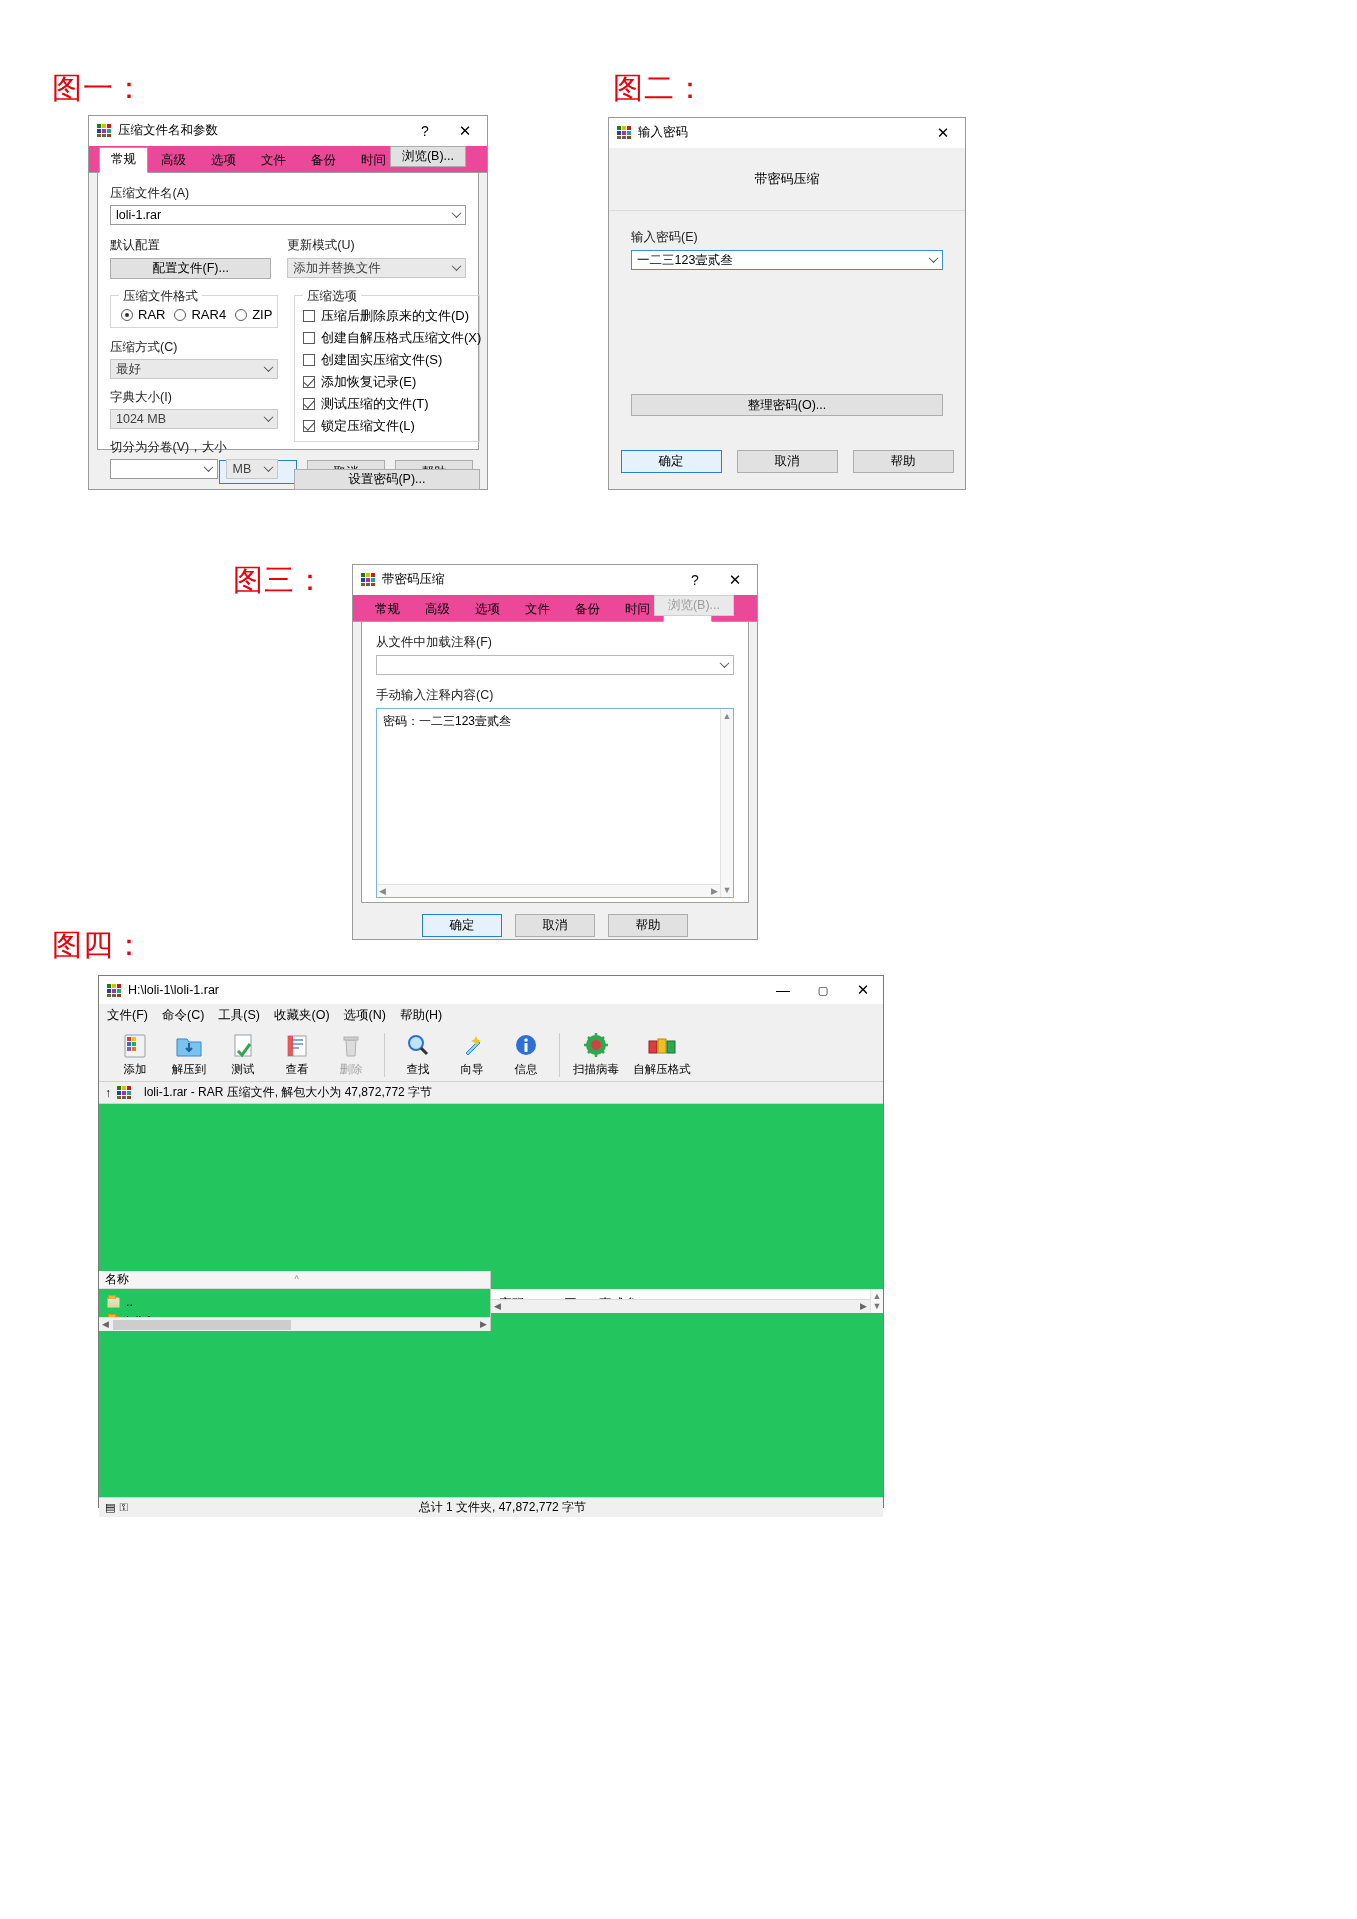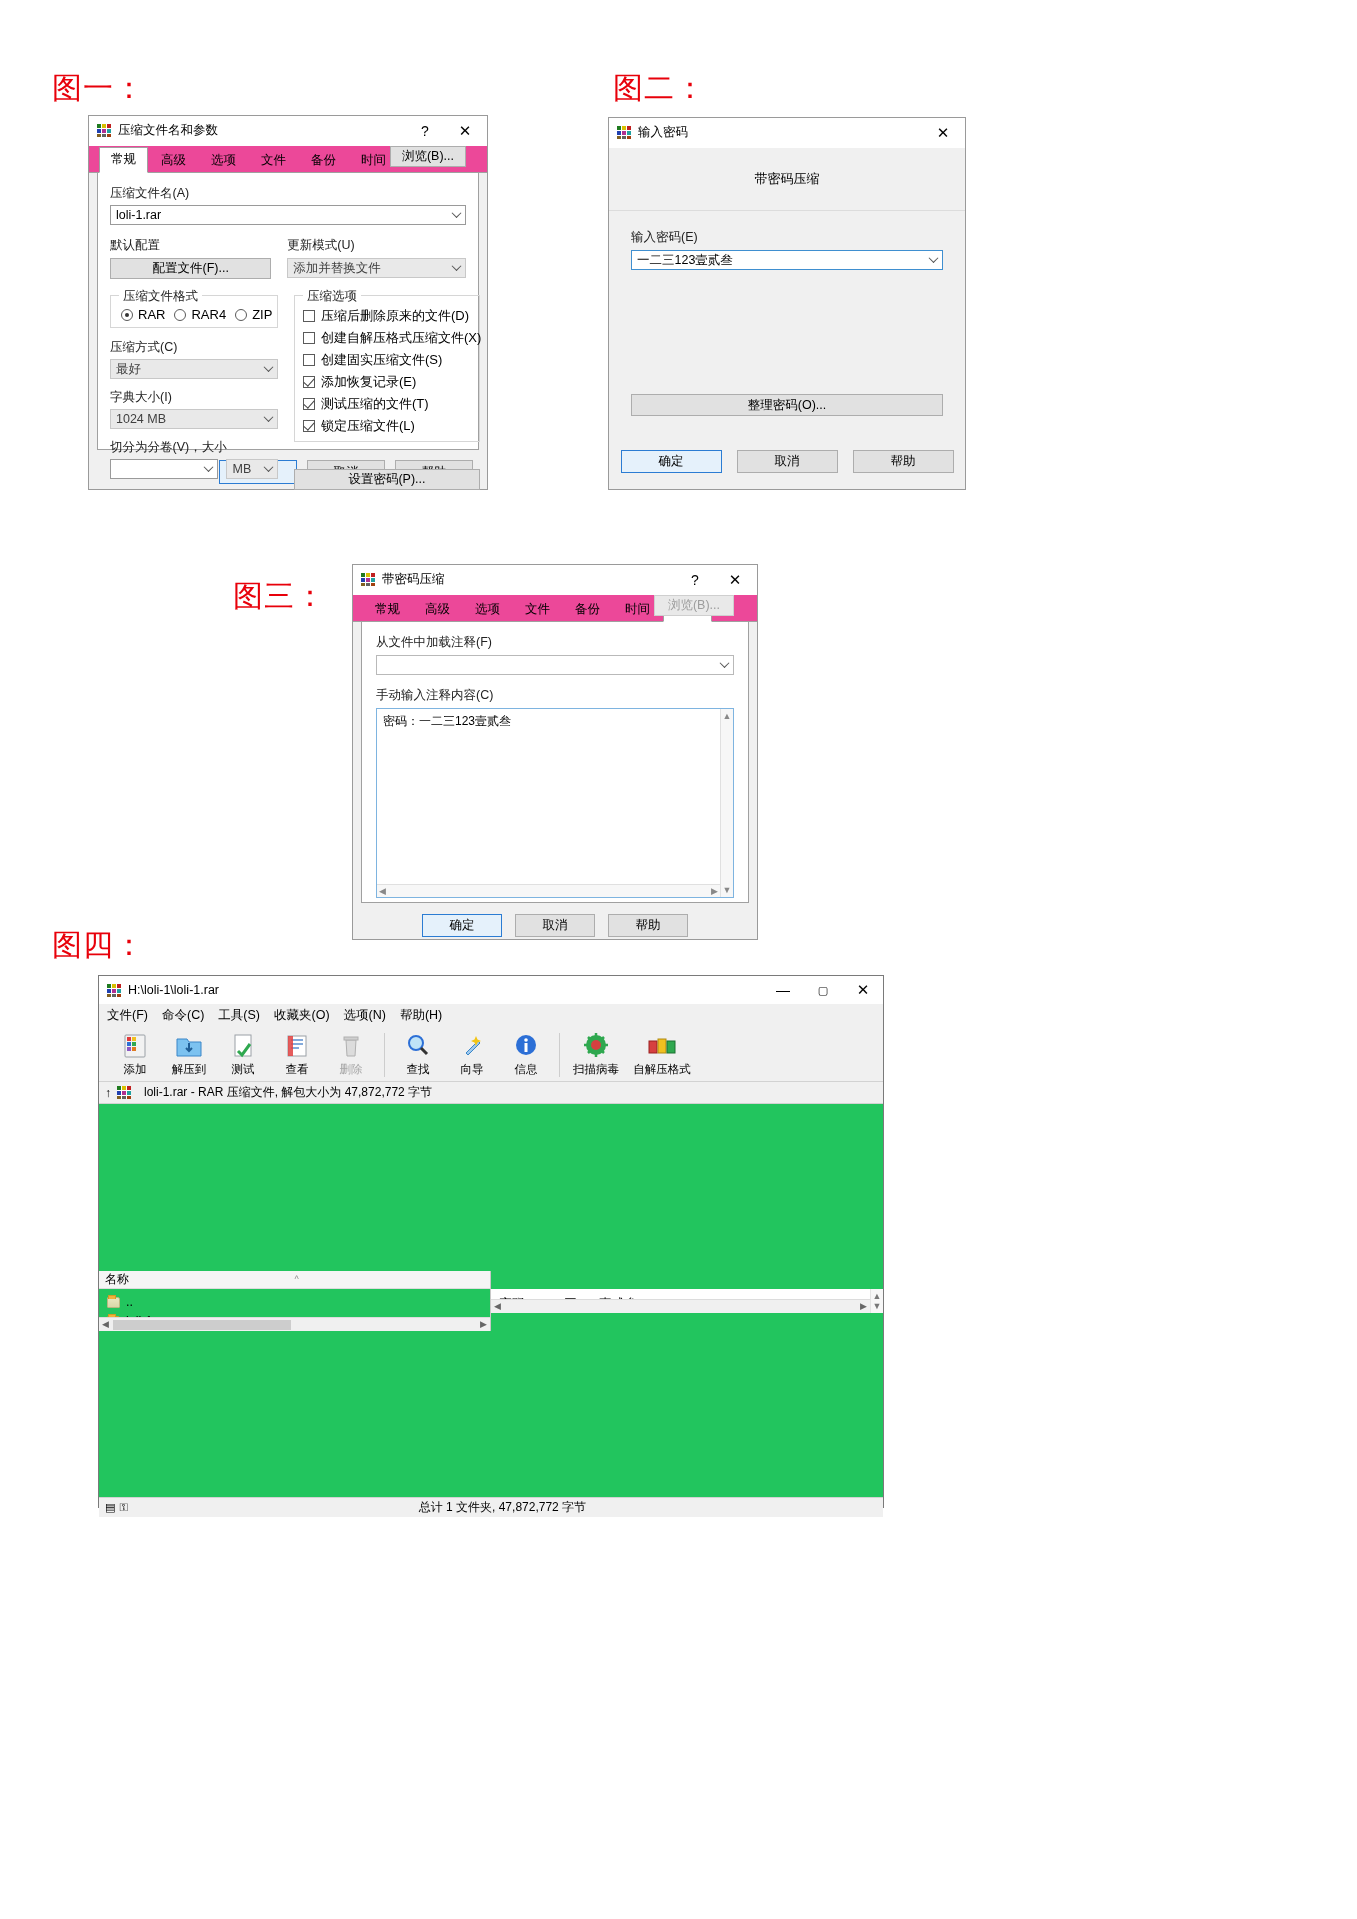--- a/index.html
+++ b/index.html
@@ -427,21 +427,21 @@
     <div class="btn" style="position:absolute;left:22px;right:22px;bottom:24px;height:22px;">整理密码(O)...</div>
   </div>
 
   <div style="display:flex;gap:15px;justify-content:center;padding-top:10px;background:#f0f0f0;">
     <div class="btn default" style="width:101px;height:23px;">确定</div>
     <div class="btn" style="width:101px;height:23px;">取消</div>
     <div class="btn" style="width:101px;height:23px;">帮助</div>
   </div>
 </div>
 
-<div class="red-label" style="left:233px;top:576px;">图三：</div>
+<div class="red-label" style="left:233px;top:560px;">图三：</div>
 
 <div class="dlg" style="left:352px;top:564px;width:406px;height:376px;">
   <div class="dlg-title">
     <span class="rar-icon"></span>
     <span class="t">带密码压缩</span>
     <span class="sp"></span>
     <span class="titlebtn q">?</span>
     <span class="titlebtn x">✕</span>
   </div>
 

